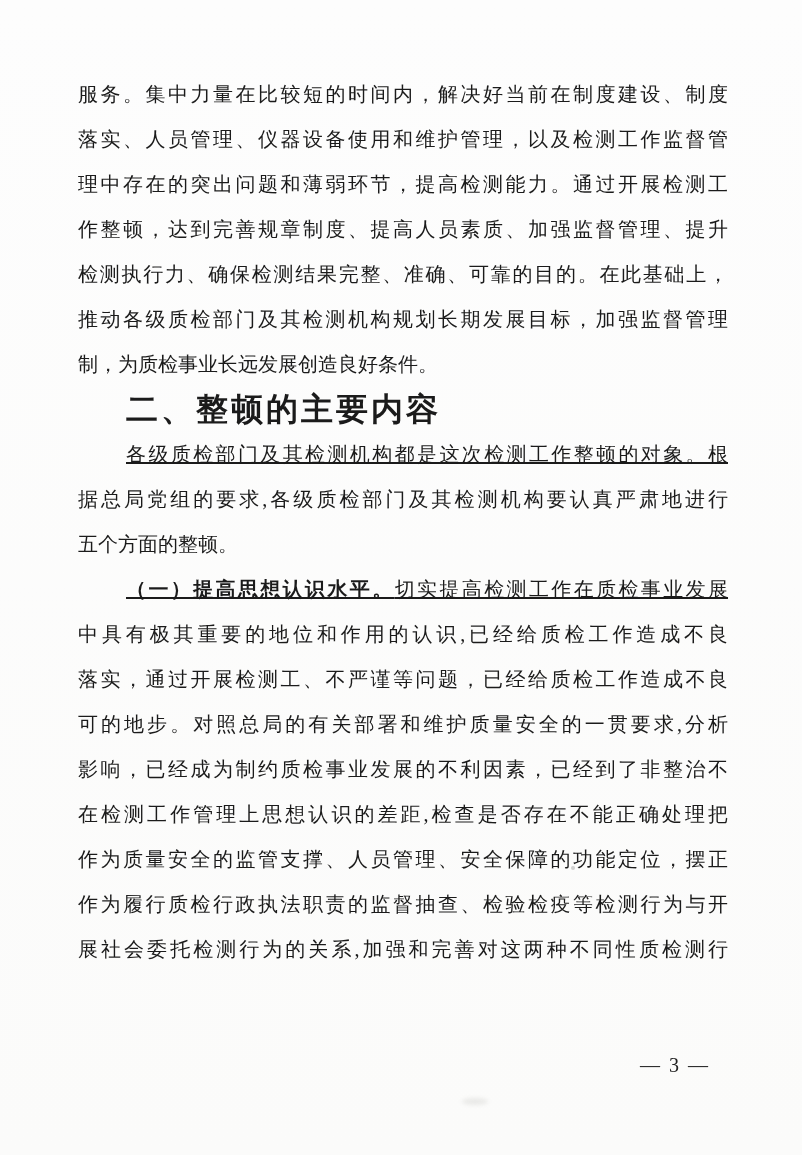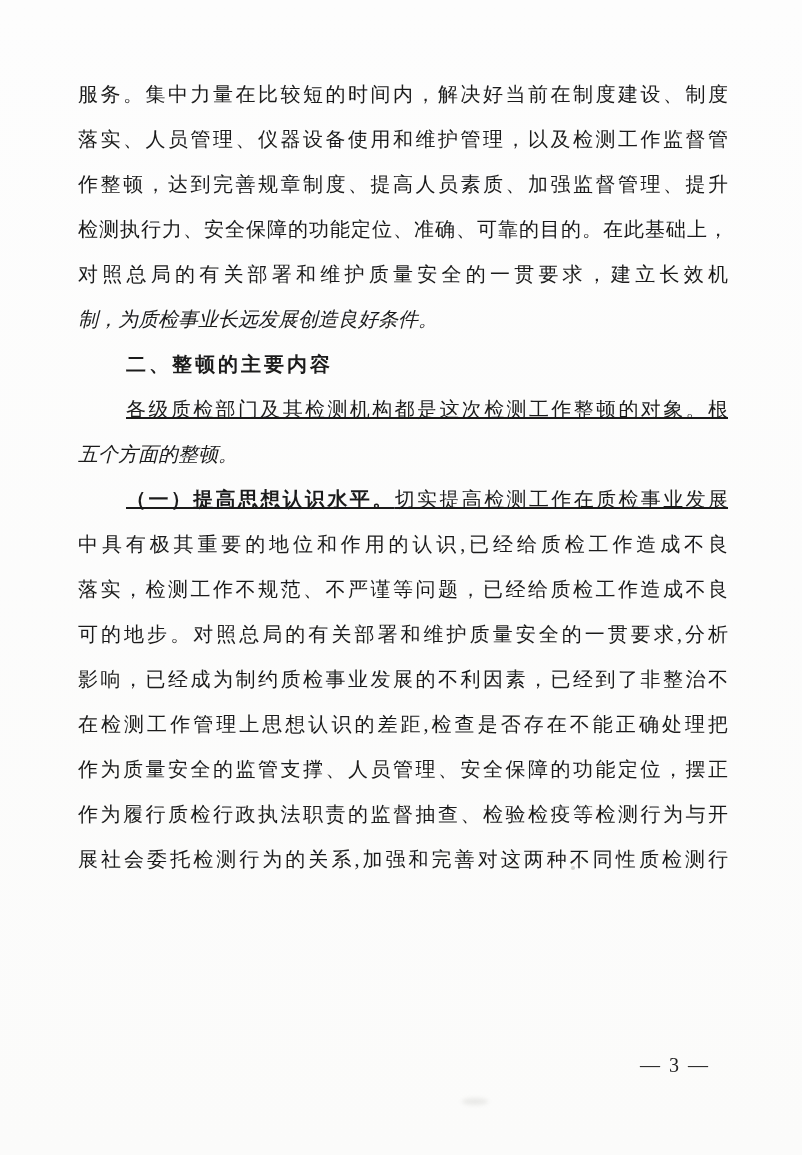--- a/index.html
+++ b/index.html
@@ -28,29 +28,28 @@
     line-height: 45px;
     height: 45px;
     text-align: justify;
     text-align-last: justify;
     text-justify: inter-character;
     color: #1b1b1b;
   }
   .line.end {
     text-align: left;
     text-align-last: left;
-    font-style: italic;
   }
   .line.indent {
     text-indent: 48px;
     text-decoration: underline;
   }
   .line.heading {
     font-weight: bold;
-    font-size: 20px;
+    font-size: 32px;
     letter-spacing: 3px;
     text-indent: 48px;
     text-align: center;
     text-align-last: left;
   }
   .lead {
     font-weight: bold;
     margin-top: 26px;
   }
   .footer-num {
@@ -84,33 +83,35 @@
   }
 </style>
 </head>
 <body>
 
 <div class="page">
   <div class="content">
 
     <div class="line">服务。集中力量在比较短的时间内，解决好当前在制度建设、制度</div>
     <div class="line">落实、人员管理、仪器设备使用和维护管理，以及检测工作监督管</div>
+    <div class="line">理中存在的突出问题和薄弱环节，提高检测能力。通过开展检测工</div>
     <div class="line">作整顿，达到完善规章制度、提高人员素质、加强监督管理、提升</div>
-    <div class="line">检测执行力、安全保障的功能定位、准确、可靠的目的。在此基础上，</div>
-    <div class="line">对照总局的有关部署和维护质量安全的一贯要求，建立长效机</div>
+    <div class="line">检测执行力、确保检测结果完整、准确、可靠的目的。在此基础上，</div>
+    <div class="line">推动各级质检部门及其检测机构规划长期发展目标，加强监督管理</div>
     <div class="line end">制，为质检事业长远发展创造良好条件。</div>
 
     <div class="line heading">二、整顿的主要内容</div>
 
     <div class="line indent">各级质检部门及其检测机构都是这次检测工作整顿的对象。根</div>
+    <div class="line">据总局党组的要求,各级质检部门及其检测机构要认真严肃地进行</div>
     <div class="line end">五个方面的整顿。</div>
 
     <div class="line indent"><span class="lead">（一）提高思想认识水平。</span><span>切实提高检测工作在质检事业发展</span></div>
     <div class="line">中具有极其重要的地位和作用的认识,已经给质检工作造成不良</div>
-    <div class="line">落实，检测工作不规范、不严谨等问题，已经给质检工作造成不良</div>
+    <div class="line">落实，通过开展检测工、不严谨等问题，已经给质检工作造成不良</div>
     <div class="line">可的地步。对照总局的有关部署和维护质量安全的一贯要求,分析</div>
     <div class="line">影响，已经成为制约质检事业发展的不利因素，已经到了非整治不</div>
     <div class="line">在检测工作管理上思想认识的差距,检查是否存在不能正确处理把</div>
     <div class="line">作为质量安全的监管支撑、人员管理、安全保障的功能定位，摆正</div>
     <div class="line">作为履行质检行政执法职责的监督抽查、检验检疫等检测行为与开</div>
     <div class="line">展社会委托检测行为的关系,加强和完善对这两种不同性质检测行</div>
 
   </div>
 
   <div class="footer-num">— 3 —</div>

